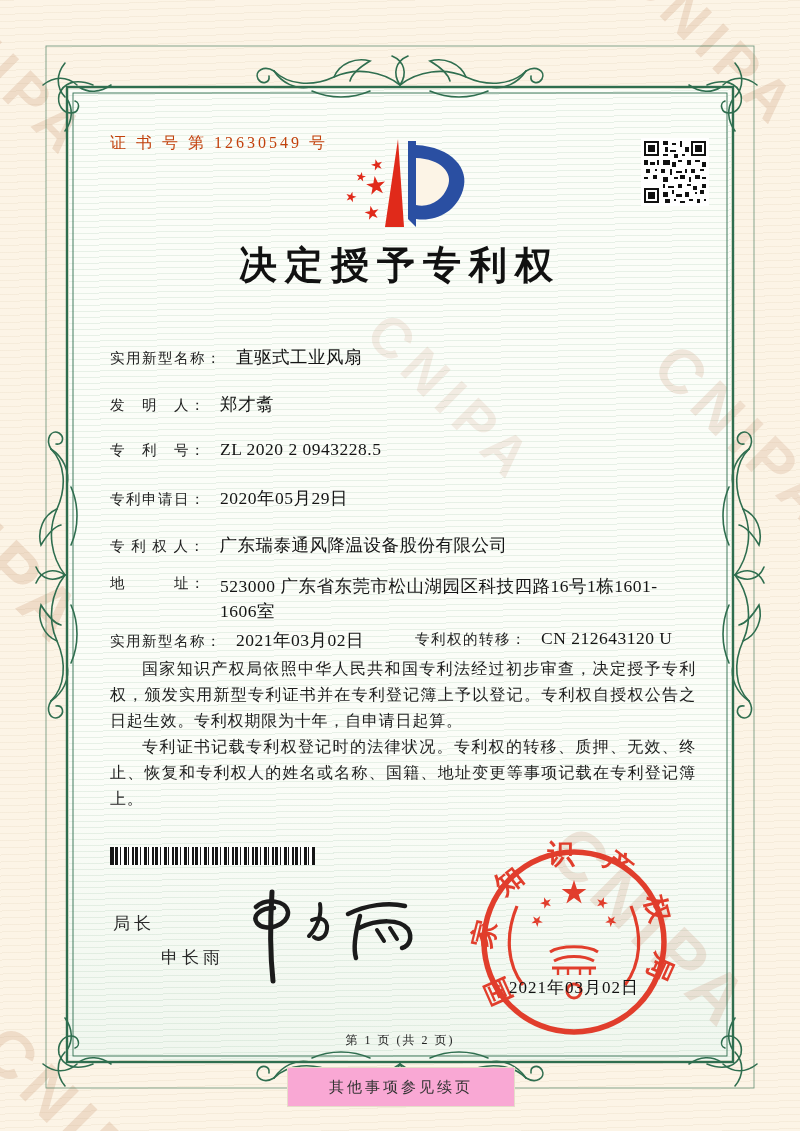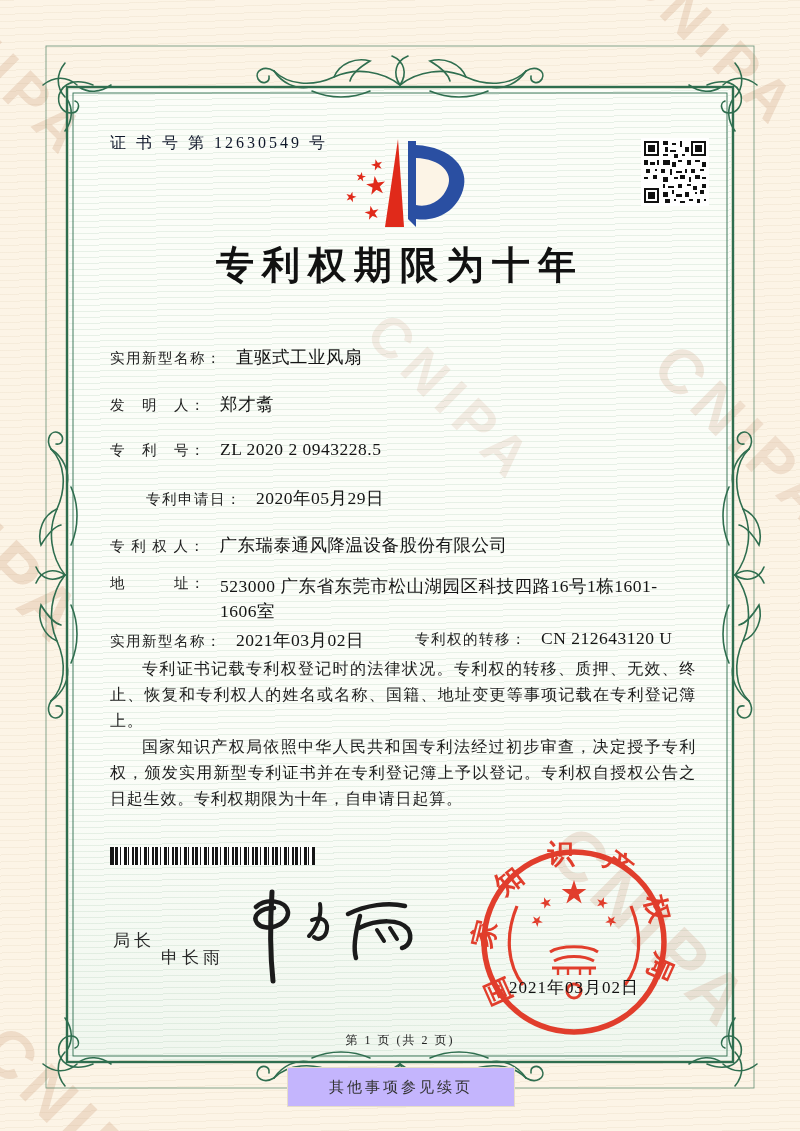--- a/index.html
+++ b/index.html
@@ -29,21 +29,21 @@
     background:linear-gradient(180deg, transparent 70%, rgba(160,200,170,0.12) 100%);
   }
   .wm {
     position:absolute; font-family:"Liberation Sans","DejaVu Sans",sans-serif;
     font-weight:bold; color:rgba(200,150,115,0.26); letter-spacing:8px;
     transform:rotate(45deg); transform-origin:left top; pointer-events:none; white-space:nowrap;
   }
   svg { position:absolute; overflow:visible; }
   .border-svg { left:0; top:0; }
 
-  .cert-no { position:absolute; left:110px; top:133px; font-size:16px; letter-spacing:3px; color:#0f172a; }
+  .cert-no { position:absolute; left:110px; top:133px; font-size:16px; letter-spacing:3px; color:#c2410c; }
   .title   { position:absolute; left:0; top:240px; width:100%; text-align:center;
              font-size:38px; font-weight:bold; letter-spacing:8px; color:#111; }
 
   .fields { position:absolute; left:110px; top:0; width:560px; }
   .frow  { position:absolute; left:0; white-space:nowrap;font-family:Liberation Serif, serif; }
   .flabel { font-size:14.5px; letter-spacing:1.5px; color:#222; display:inline-block; vertical-align:baseline; }
   .fvalue { font-size:17.5px; color:#141414; margin-left:14px; letter-spacing:0.5px; }
   .frow.addr { white-space:normal; width:575px; }
   .frow.addr .fvalue { display:inline-block; vertical-align:top; width:450px; line-height:25px; }
   .grant-no-part { position:absolute; left:305px; top:0; white-space:nowrap; }
@@ -53,31 +53,31 @@
   .body-text p { text-indent:2em; }
 
   .barcode { position:absolute; left:110px; top:847px; width:205px; height:18px;
     background:repeating-linear-gradient(90deg,
       #151515 0 2px, #fff 2px 3px, #151515 3px 6px, #fff 6px 8px,
       #151515 8px 9px, #fff 9px 12px, #151515 12px 15px, #fff 15px 16px,
       #151515 16px 17px, #fff 17px 20px);
     border-left:2px solid #151515; border-right:2px solid #151515; }
 
   .sig-title { position:absolute; left:113px; top:912px; font-size:17px; letter-spacing:4px;
-               font-family:"Liberation Sans","DejaVu Sans",sans-serif; color:#2a2a2a;margin-top:17px; }
+               font-family:"Liberation Sans","DejaVu Sans",sans-serif; color:#2a2a2a; }
   .sig-name  { position:absolute; left:113px; top:946px; font-size:17px; letter-spacing:4px;
                font-family:"Liberation Sans","DejaVu Sans",sans-serif; color:#2a2a2a;margin-left:48px; }
 
   .seal-date { position:absolute; left:492px; top:976px; width:164px; text-align:center;
                font-size:17px; letter-spacing:1px; color:#111; z-index:6; }
 
   .page-info { position:absolute; left:0; top:1032px; width:100%; text-align:center;
                font-size:12px; letter-spacing:2px; color:#222; }
   .note-box { position:absolute; left:287px; top:1067px; width:228px; height:40px;
-              background:#c4b5fd; border:1px solid #e6ddc9; z-index:7;
+              background:#f9a8d4; border:1px solid #e6ddc9; z-index:7;
               display:flex; align-items:center; justify-content:center;
               font-size:15px; letter-spacing:3px; color:#333; }
 </style>
 </head>
 <body>
 
 <div class="page">
 
   <div class="inner-panel"></div>
 
@@ -204,52 +204,52 @@
         <rect x="26" y="23" width="2" height="2"></rect>
       <rect x="10" y="27" width="2" height="2"></rect>
         <rect x="14" y="27" width="1" height="1"></rect>
         <rect x="17" y="28" width="2" height="1"></rect>
       <rect x="21" y="27" width="2" height="1"></rect>
         <rect x="25" y="27" width="1" height="2"></rect>
         <rect x="28" y="27" width="1" height="1"></rect>
     </g>
   </svg>
 
-  <div class="title">专利权期限为十年</div>
+  <div class="title">决定授予专利权</div>
 
   <div class="fields">
     <div class="frow" style="top:345px;">
       <span class="flabel">实用新型名称：</span><span class="fvalue">直驱式工业风扇</span>
     </div>
     <div class="frow" style="top:392px;">
       <span class="flabel">发　明　人：</span><span class="fvalue">郑才翥</span>
     </div>
     <div class="frow" style="top:439px;">
       <span class="flabel">专　利　号：</span><span class="fvalue">ZL 2020 2 0943228.5</span>
     </div>
-    <div class="frow" style="top:486px;margin-left:36px;">
+    <div class="frow" style="top:486px;">
       <span class="flabel">专利申请日：</span><span class="fvalue">2020年05月29日</span>
     </div>
     <div class="frow" style="top:533px;">
       <span class="flabel">专 利 权 人：</span><span class="fvalue">广东瑞泰通风降温设备股份有限公司</span>
     </div>
     <div class="frow addr" style="top:574px;">
       <span class="flabel">地　　　址：</span><span class="fvalue">523000 广东省东莞市松山湖园区科技四路16号1栋1601-1606室</span>
     </div>
     <div class="frow" style="top:628px;">
       <span class="flabel">实用新型名称：</span><span class="fvalue">2021年03月02日</span>
       <span class="grant-no-part">
         <span class="flabel">专利权的转移：</span><span class="fvalue">CN 212643120 U</span>
       </span>
     </div>
   </div>
 
   <div class="body-text">
+    <p>国家知识产权局依照中华人民共和国专利法经过初步审查，决定授予专利权，颁发实用新型专利证书并在专利登记簿上予以登记。专利权自授权公告之日起生效。专利权期限为十年，自申请日起算。</p>
     <p>专利证书记载专利权登记时的法律状况。专利权的转移、质押、无效、终止、恢复和专利权人的姓名或名称、国籍、地址变更等事项记载在专利登记簿上。</p>
-    <p>国家知识产权局依照中华人民共和国专利法经过初步审查，决定授予专利权，颁发实用新型专利证书并在专利登记簿上予以登记。专利权自授权公告之日起生效。专利权期限为十年，自申请日起算。</p>
   </div>
 
   <div class="barcode"></div>
 
   <div class="sig-title">局长</div>
   <div class="sig-name">申长雨</div>
 
   <svg style="left:232px;top:878px;" width="200" height="110" viewBox="0 0 200 110" stroke="#1b1b1b" fill="none" stroke-linecap="round" stroke-linejoin="round">
     <path d="M40,14 C38,45 38,75 41,103" stroke-width="5"></path>
     <path d="M24,29 C34,20 54,22 56,34 C57,47 33,55 25,45 C20,38 28,30 42,30" stroke-width="4.5"></path>

